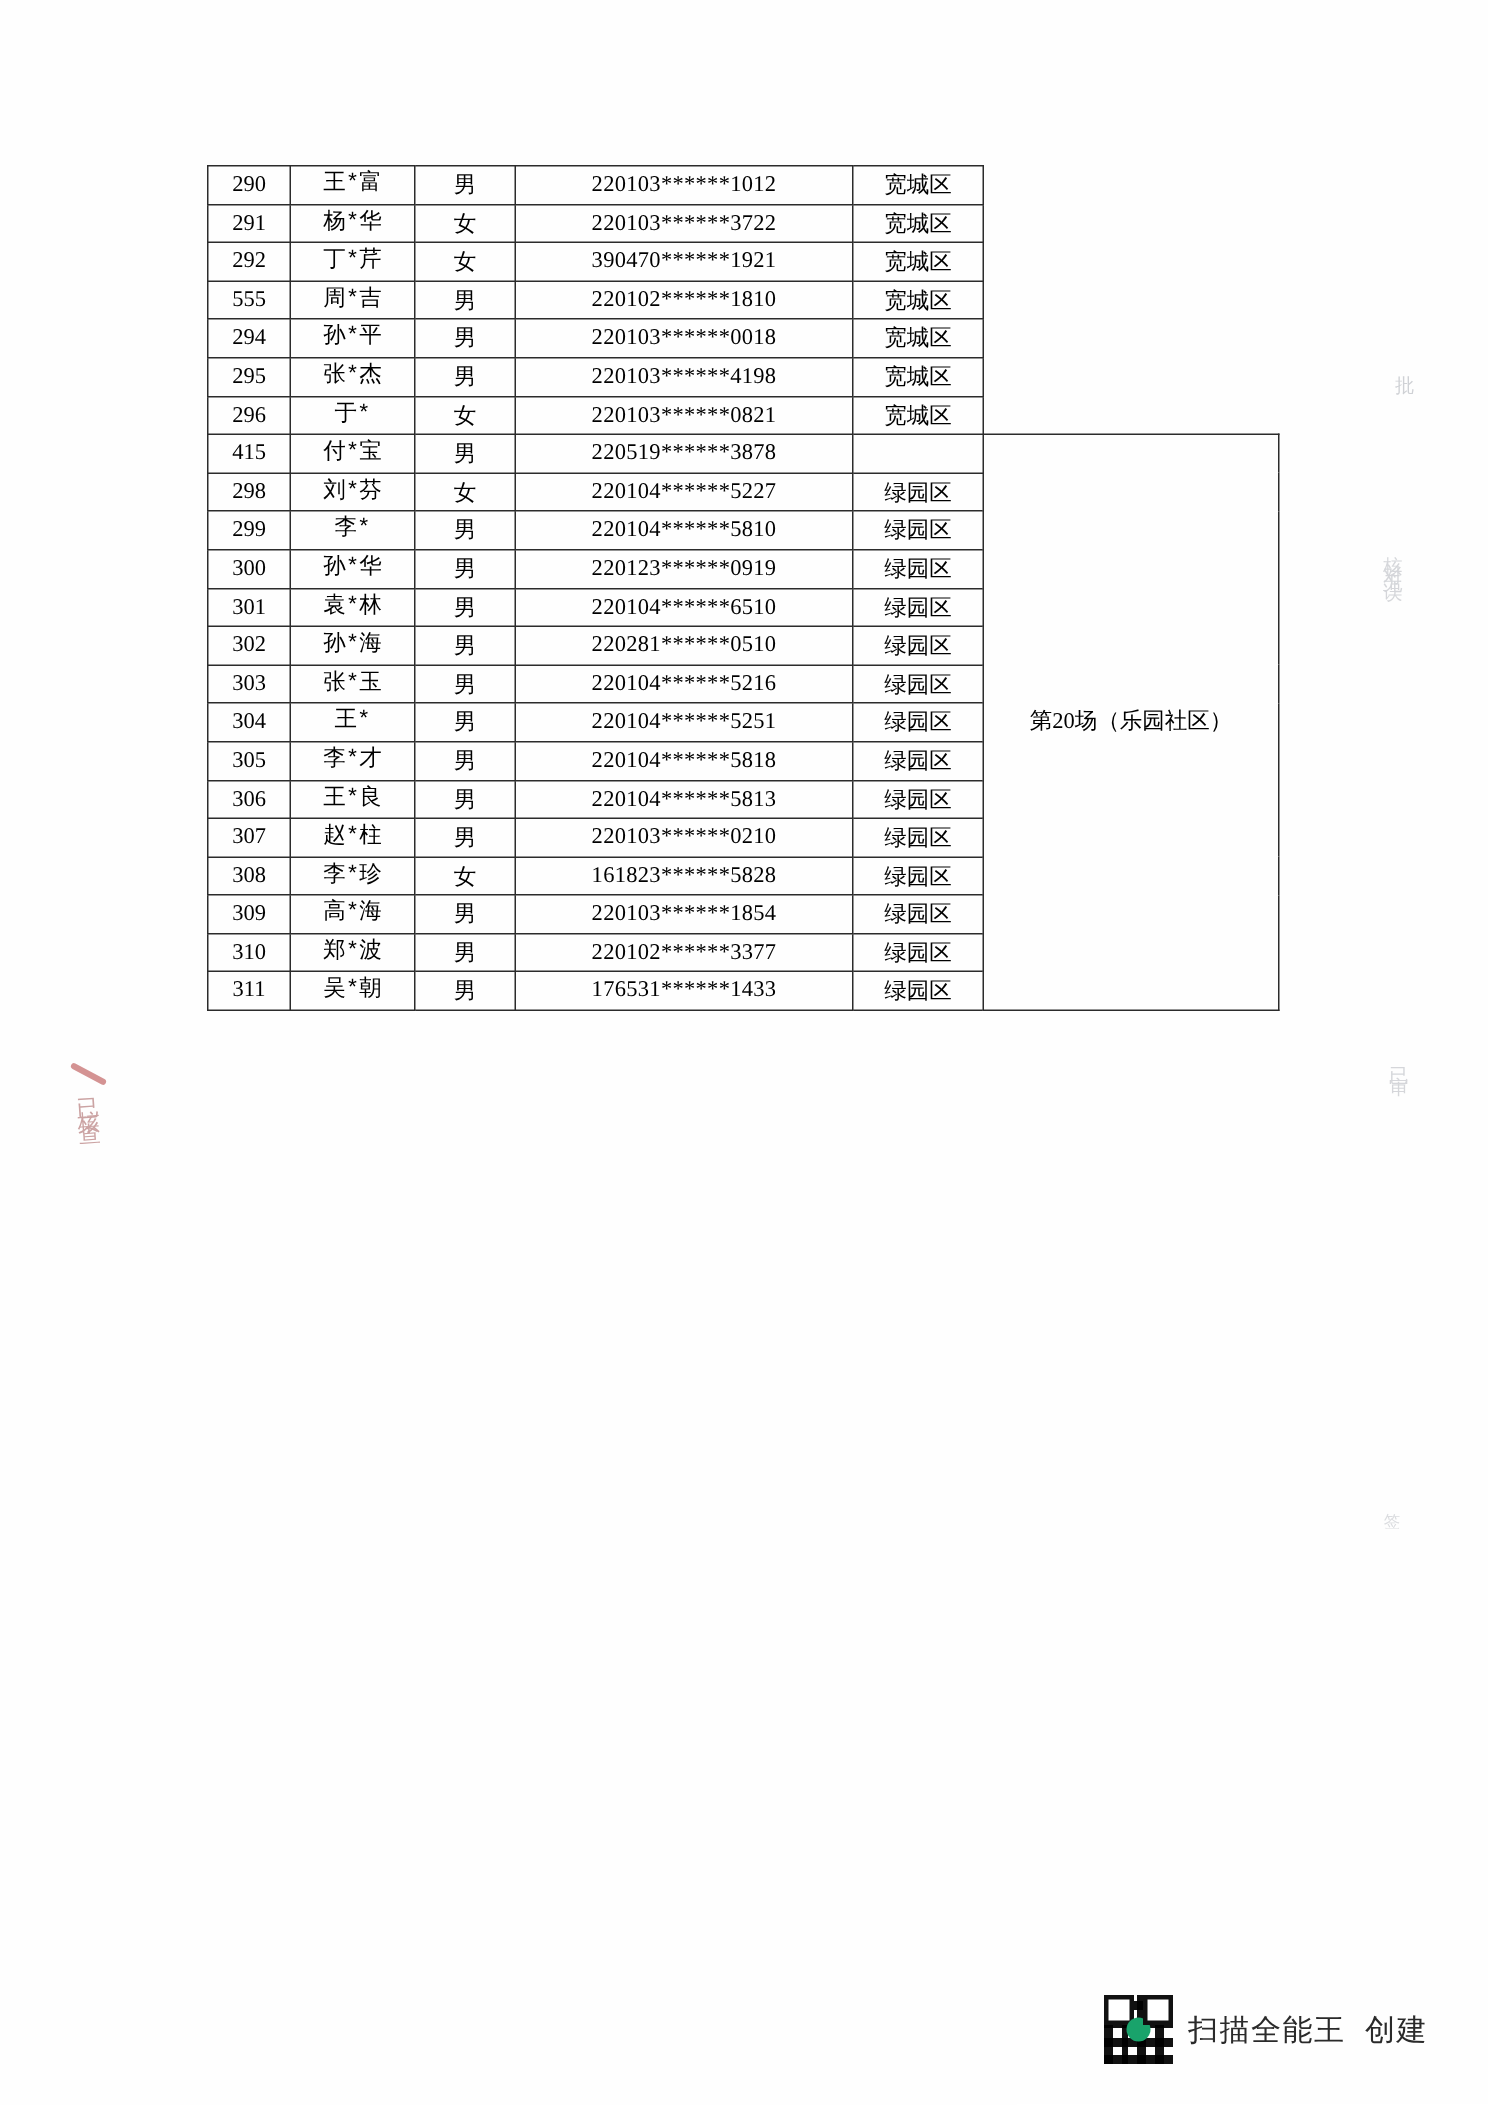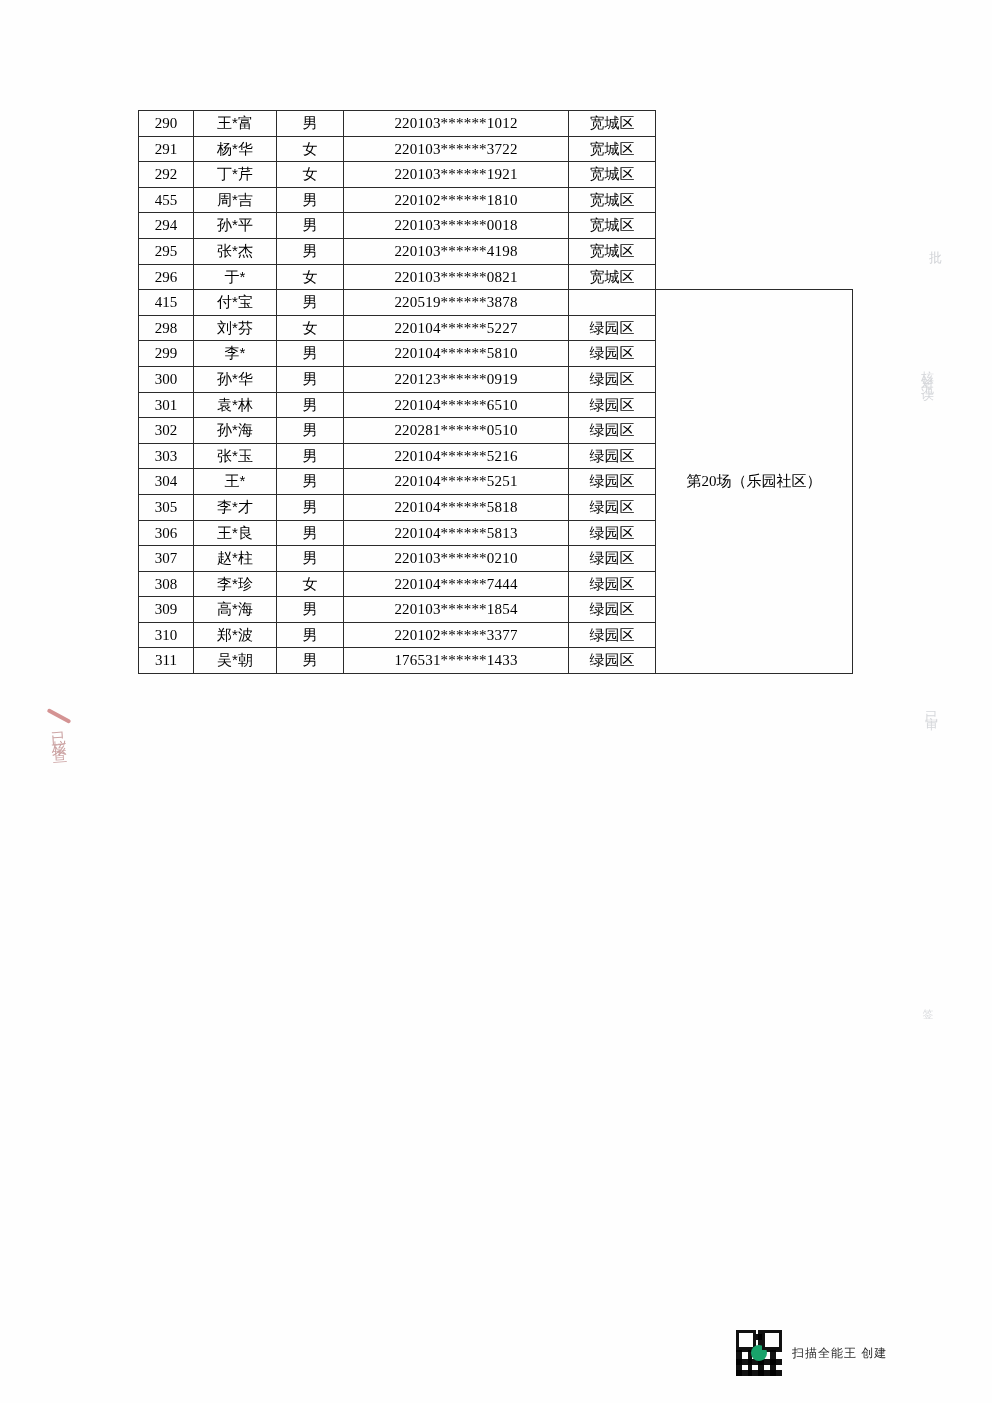--- a/index.html
+++ b/index.html
@@ -40,21 +40,21 @@
     height: 24.6px;
     line-height: 24.6px;
     padding: 0;
     text-align: center;
     font-size: 15px;
     vertical-align: middle;
     white-space: nowrap;
     overflow: hidden;
   }
   .c-idx   { width: 54px; }
-  .c-name  { width: 82px; font-family: Liberation Sans, sans-serif; font-size: 15px; margin-top: 37px; }
+  .c-name  { width: 82px; font-family: Liberation Mono, monospace; font-size: 15px; margin-top: 37px; }
   .c-sex   { width: 66px; font-family: "DejaVu Sans", sans-serif; font-size: 15px; }
   .c-id    { width: 224px; font-size: 15px; letter-spacing: 0.2px; }
   .c-area  { width: 86px; font-family: "DejaVu Sans", sans-serif; font-size: 15px; margin-left: 29px; }
   .c-group { width: 203px; font-family: Liberation Serif, serif; font-size: 15px; }
   .group-cell {
     vertical-align: middle;
     text-align: center;
   }
 
   
@@ -120,22 +120,22 @@
   .qr::before { left: 0; top: 0; }
   .qr::after { right: 0; top: 0; }
   .qr-center {
     position: absolute;
     left: 15px; top: 15px;
     width: 16px; height: 16px;
     background: #19a36b;
     border-radius: 50%;
   }
   .wm-text {
-    font-family: Liberation Sans, sans-serif;
-    font-size: 12px;
+    font-family: Liberation Mono, monospace;
+    font-size: 20px;
     color: #2a2a2a;
     letter-spacing: 1px;
   }
 </style>
 </head>
 <body>
 
 <div class="page-scan">
 
   <div class="table-wrap">
@@ -153,25 +153,25 @@
           <td class="c-idx">291</td>
           <td class="c-name">杨*华</td>
           <td class="c-sex">女</td>
           <td class="c-id">220103******3722</td>
           <td class="c-area">宽城区</td>
         </tr>
         <tr>
           <td class="c-idx">292</td>
           <td class="c-name">丁*芹</td>
           <td class="c-sex">女</td>
-          <td class="c-id">220103******1921</td>
-          <td class="c-area">宽城区</td>
-        </tr>
-        <tr>
-          <td class="c-idx">455</td>
+          <td class="c-id">390470******1921</td>
+          <td class="c-area">宽城区</td>
+        </tr>
+        <tr>
+          <td class="c-idx">555</td>
           <td class="c-name">周*吉</td>
           <td class="c-sex">男</td>
           <td class="c-id">220102******1810</td>
           <td class="c-area">宽城区</td>
         </tr>
         <tr>
           <td class="c-idx">294</td>
           <td class="c-name">孙*平</td>
           <td class="c-sex">男</td>
           <td class="c-id">220103******0018</td>
@@ -267,21 +267,21 @@
           <td class="c-idx">307</td>
           <td class="c-name">赵*柱</td>
           <td class="c-sex">男</td>
           <td class="c-id">220103******0210</td>
           <td class="c-area">绿园区</td>
         </tr>
         <tr>
           <td class="c-idx">308</td>
           <td class="c-name">李*珍</td>
           <td class="c-sex">女</td>
-          <td class="c-id">220104******7444</td>
+          <td class="c-id">161823******5828</td>
           <td class="c-area">绿园区</td>
         </tr>
         <tr>
           <td class="c-idx">309</td>
           <td class="c-name">高*海</td>
           <td class="c-sex">男</td>
           <td class="c-id">220103******1854</td>
           <td class="c-area">绿园区</td>
         </tr>
         <tr>

